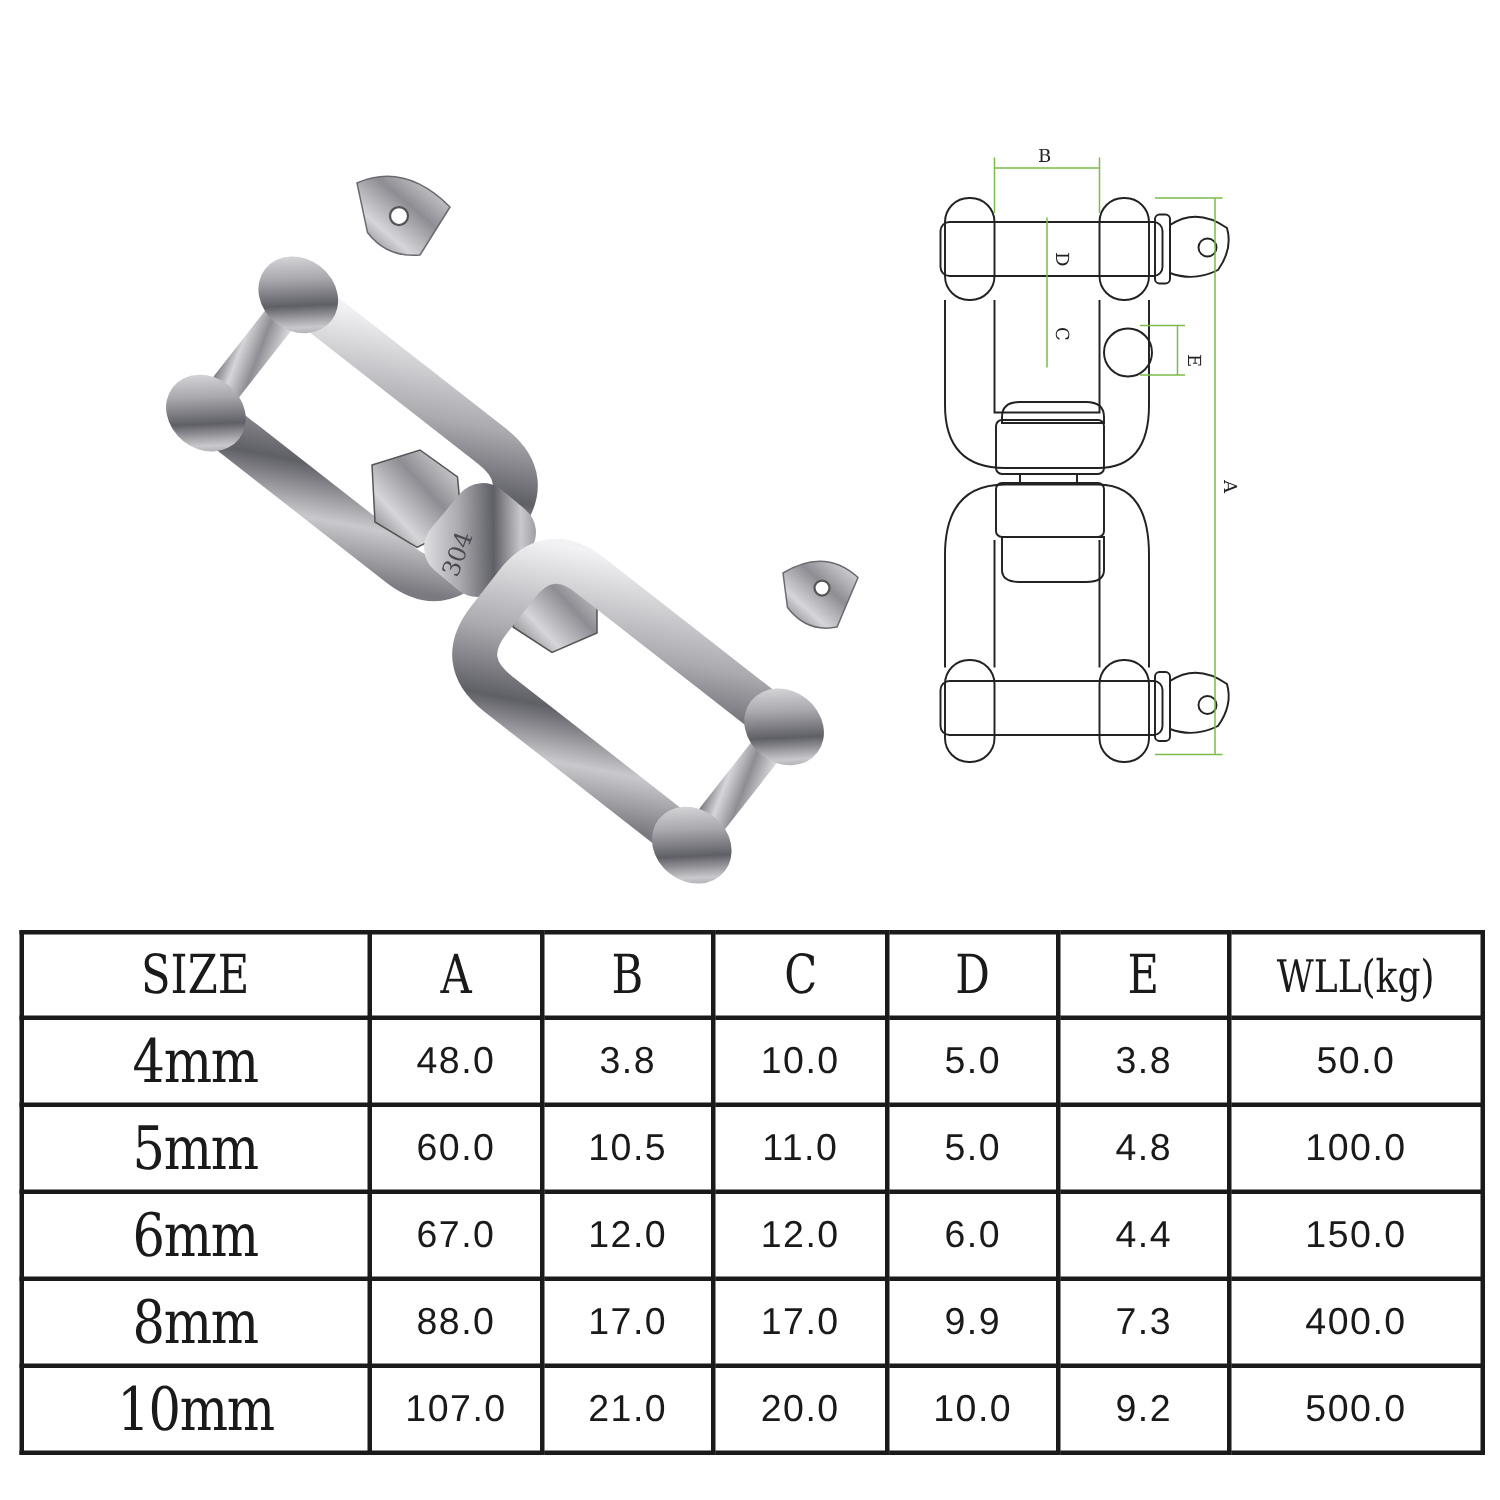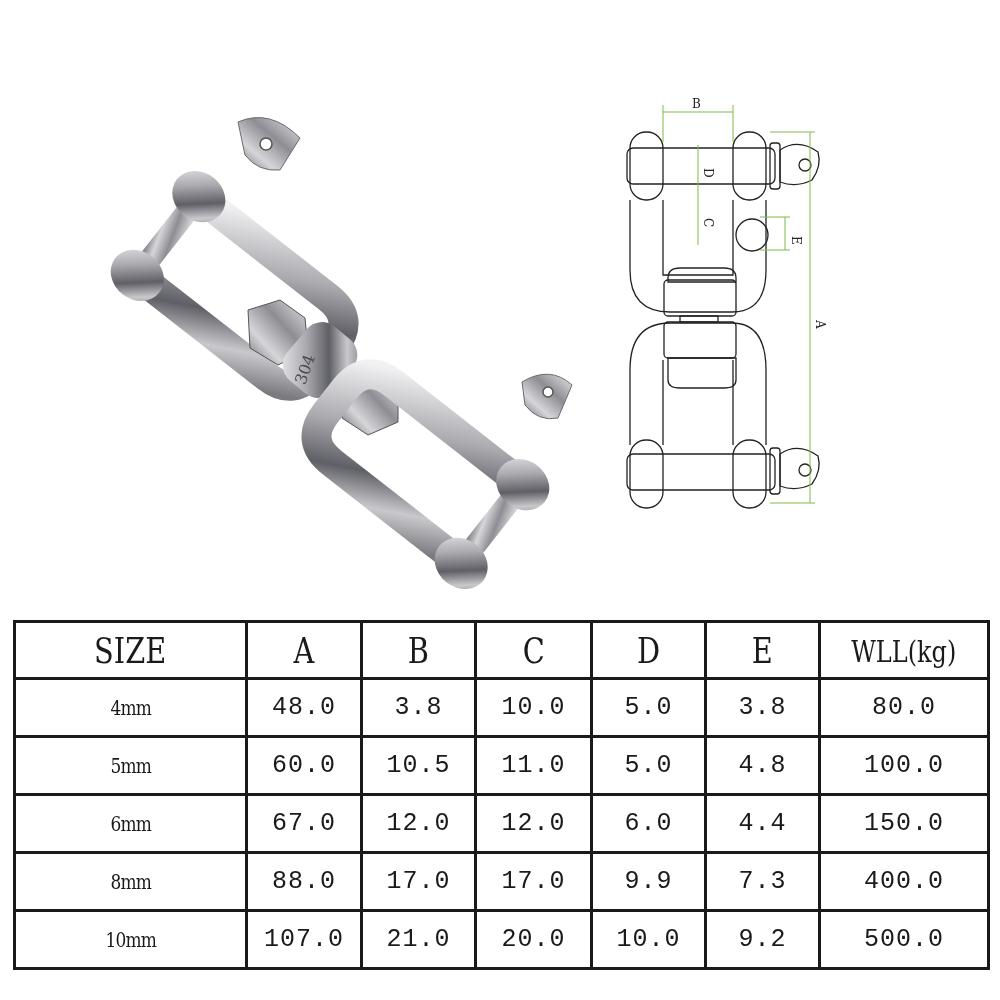--- a/index.html
+++ b/index.html
@@ -6,22 +6,22 @@
   body { width:1000px; height:1000px; position:relative; overflow:hidden; font-family:"DejaVu Serif", serif; }
   .photo { position:absolute; left:80px; top:100px; width:520px; height:500px; }
   .drawing { position:absolute; left:600px; top:80px; width:250px; height:440px; }
   .spec-table { position:absolute; left:13px; top:620px; border-collapse:collapse; table-layout:fixed; }
   .spec-table td, .spec-table th {
     border:3px solid #1a1a1a; text-align:center; padding:0; color:#1a1a1a; font-weight:normal;
   }
   .spec-table th { height:54px; font-size:34px; font-family:"DejaVu Serif", serif; transform:scaleX(0.85); }
   .spec-table thead th { transform:none; }
   .hdr { display:inline-block; transform:scaleX(0.8); font-size:36px; }
-  .spec-table td { height:55px; font-size:25px; font-family:Liberation Mono, monospace; letter-spacing:1px; }
-  .spec-table td.size { font-family:"DejaVu Serif", serif; font-size:20px; letter-spacing:-1px; }
+  .spec-table td { height:55px; font-size:25px; font-family:Liberation Sans, sans-serif; letter-spacing:1px; }
+  .spec-table td.size { font-family:"DejaVu Serif", serif; font-size:40px; letter-spacing:-1px; }
   .size span { display:inline-block; transform:scaleX(0.85); }
   .wrap-bottom { position:absolute; left:0; top:985px; width:1000px; height:15px; background:#fff; }
 </style>
 </head>
 <body>
 
 <svg class="photo" viewBox="0 0 520 500" xmlns="http://www.w3.org/2000/svg">
   <defs>
     <linearGradient id="steel" x1="0" y1="0" x2="1" y2="1">
       <stop offset="0" stop-color="#f2f2f4"></stop>
@@ -143,21 +143,21 @@
     </tr>
   </thead>
   <tbody>
     <tr>
       <td class="size"><span>4mm</span></td>
       <td>48.0</td>
       <td>3.8</td>
       <td>10.0</td>
       <td>5.0</td>
       <td>3.8</td>
-      <td>80.0</td>
+      <td>50.0</td>
     </tr>
     <tr>
       <td class="size"><span>5mm</span></td>
       <td>60.0</td>
       <td>10.5</td>
       <td>11.0</td>
       <td>5.0</td>
       <td>4.8</td>
       <td>100.0</td>
     </tr>

